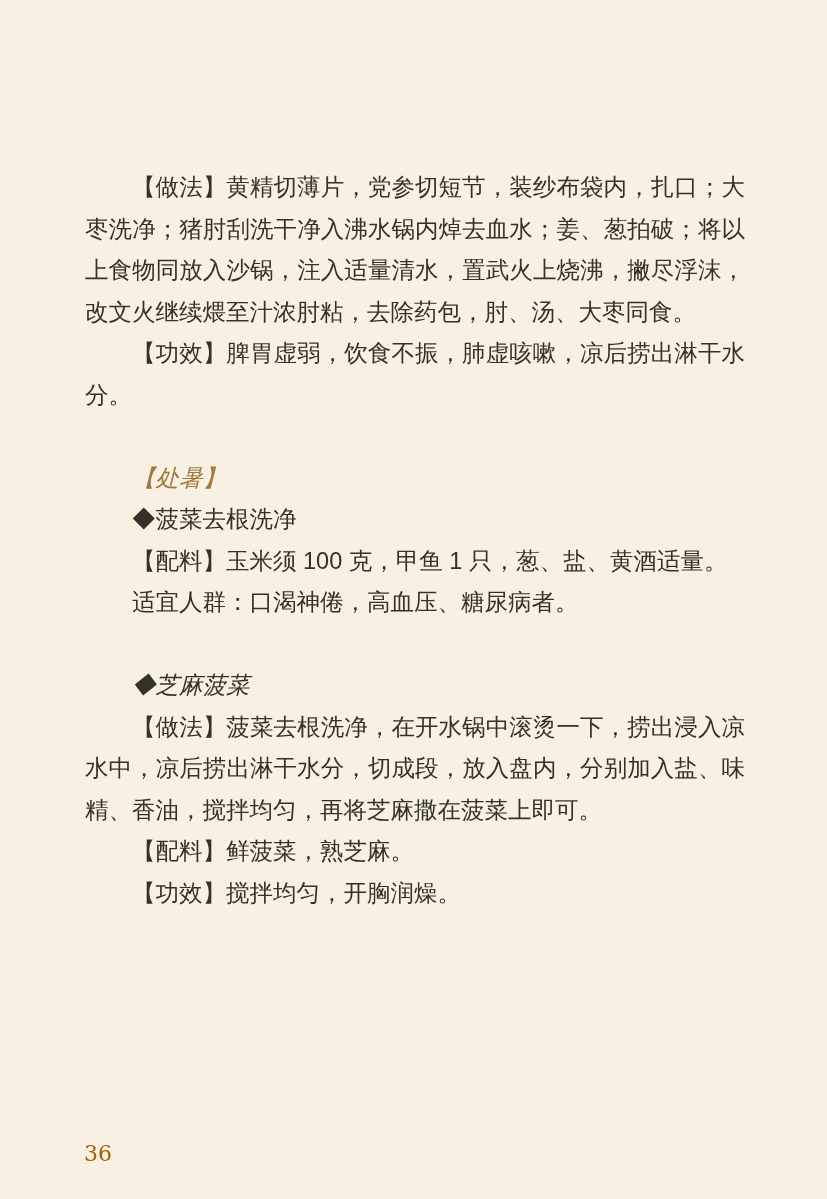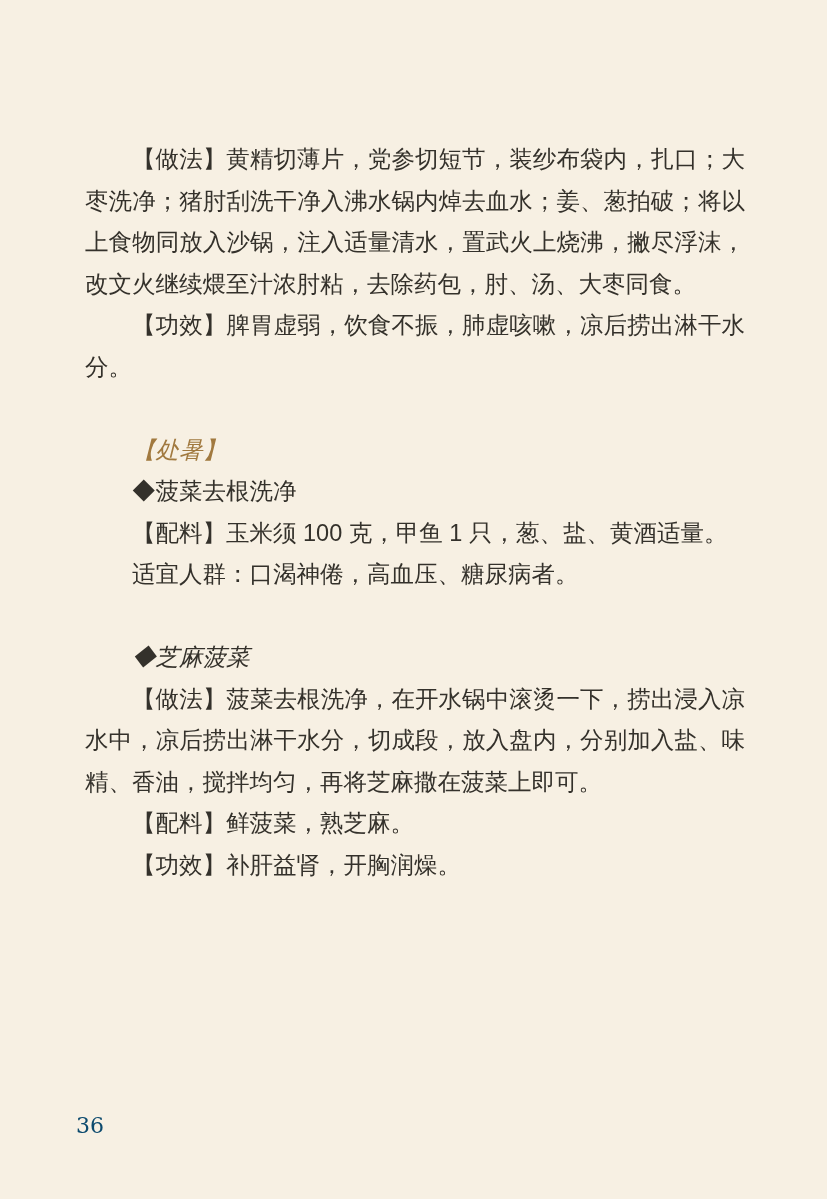--- a/index.html
+++ b/index.html
@@ -10,20 +10,21 @@
     width: 827px;
     height: 1199px;
     background: #f7f0e3;
     position: relative;
     overflow: hidden;
     font-family: "Liberation Sans", sans-serif;
   }
   .page {
     position: absolute;
     inset: 0;
+    margin-top: 28px;
   }
   .text-area {
     position: absolute;
     left: 85px;
     top: 0;
     width: 660px;
     padding-top: 139px;
     color: #34312b;
     font-size: 23.5px;
     line-height: 41.5px;
@@ -41,38 +42,38 @@
   }
   .recipe-title {
     text-indent: 2em;
   }
   .gap-above {
     margin-top: 41.5px;
     font-style: italic;
   }
   .page-number {
     position: absolute;
-    left: 76px;
+    left: 84px;
     top: 1112px;
     font-family: "DejaVu Serif", serif;
     font-size: 22px;
     line-height: 28px;
-    color: #0c4a6e;
+    color: #a16207;
   }
 </style>
 </head>
 <body style="background: rgb(247, 240, 227);">
 
 <div class="page">
   <div class="text-area" style="color: rgb(52, 49, 43);">
       <div class="block paragraph">【做法】黄精切薄片，党参切短节，装纱布袋内，扎口；大枣洗净；猪肘刮洗干净入沸水锅内焯去血水；姜、葱拍破；将以上食物同放入沙锅，注入适量清水，置武火上烧沸，撇尽浮沫，改文火继续煨至汁浓肘粘，去除药包，肘、汤、大枣同食。</div>
       <div class="block paragraph">【功效】脾胃虚弱，饮食不振，肺虚咳嗽，凉后捞出淋干水分。</div>
       <div class="block section-heading gap-above" style="color: rgb(161, 121, 63);">【处暑】</div>
       <div class="block recipe-title"><span>◆</span><span>菠菜去根洗净</span></div>
       <div class="block paragraph">【配料】玉米须 100 克，甲鱼 1 只，葱、盐、黄酒适量。</div>
       <div class="block paragraph">适宜人群：口渴神倦，高血压、糖尿病者。</div>
       <div class="block recipe-title gap-above"><span>◆</span><span>芝麻菠菜</span></div>
       <div class="block paragraph">【做法】菠菜去根洗净，在开水锅中滚烫一下，捞出浸入凉水中，凉后捞出淋干水分，切成段，放入盘内，分别加入盐、味精、香油，搅拌均匀，再将芝麻撒在菠菜上即可。</div>
       <div class="block paragraph">【配料】鲜菠菜，熟芝麻。</div>
-      <div class="block paragraph">【功效】补肝益肾，开胸润燥。</div>
+      <div class="block paragraph">【功效】搅拌均匀，开胸润燥。</div>
     </div>
   <div class="page-number">36</div>
 </div>
 
 </body></html>

